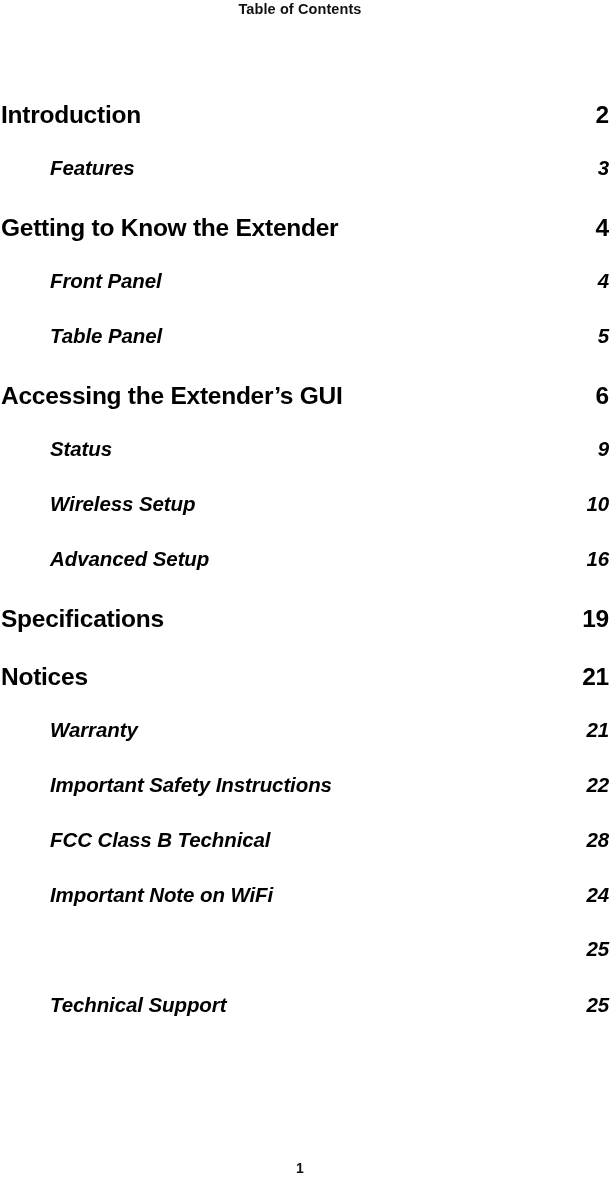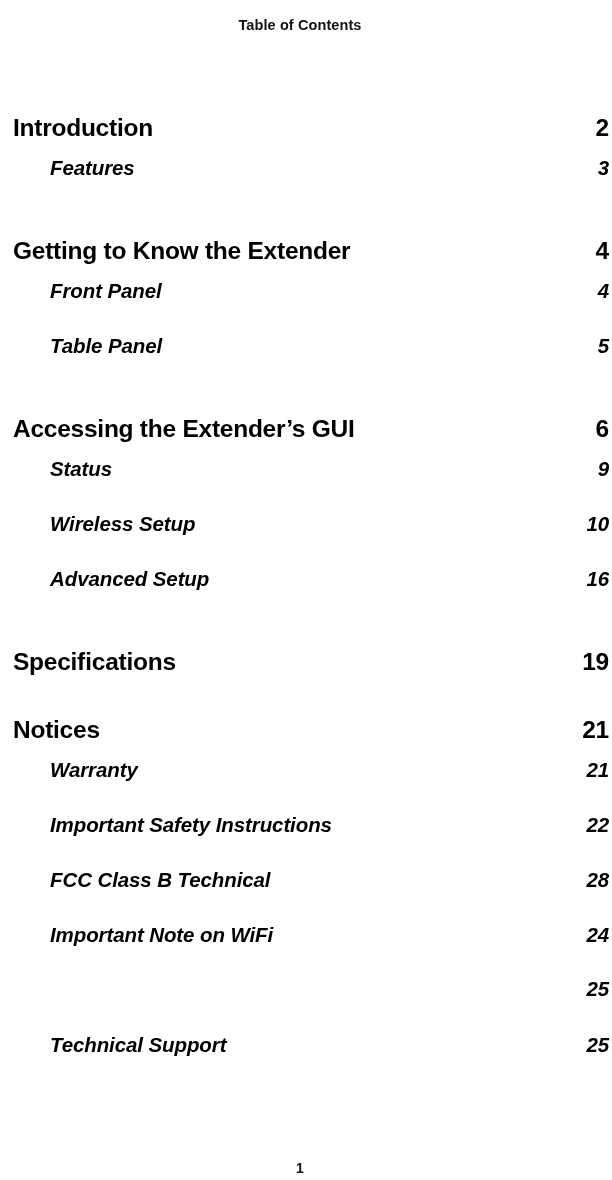--- a/index.html
+++ b/index.html
@@ -20,21 +20,21 @@
   .page {
     position: absolute;
     inset: 0;
     width: 612px;
     height: 1180px;
   }
 
   
   .running-header {
     position: absolute;
-    top: 16px;
+    top: 0px;
     left: 0;
     width: 600px;
     text-align: center;
     font-size: 14.5px;
     font-weight: bold;
     letter-spacing: 0.1px;
     line-height: 18px;
     color: #111111;
   }
 
@@ -64,26 +64,25 @@
 
   .toc-entry .pageno {
     white-space: nowrap;
     text-align: right;
     flex: 0 0 auto;
   }
 
   
   .lvl1 {
     height: 55px;
-    padding-left: 13px;
+    padding-left: 1px;
     padding-right: 3px;
     font-size: 24.5px;
     font-weight: bold;
     letter-spacing: -0.25px;
-    align-items: center;
   }
   .lvl1 .title { line-height: 30px; }
   .lvl1 .pageno {
     font-size: 24.5px;
     font-weight: bold;
     letter-spacing: -0.2px;
   }
 
   
   .lvl2 {
@@ -98,21 +97,21 @@
   .lvl2 .title { line-height: 26px; }
   .lvl2 .pageno {
     font-size: 20.5px;
     font-weight: bold;
     font-style: italic;
     letter-spacing: -0.1px;
   }
 
   
   .group-gap {
-    margin-top: 13px;
+    margin-top: 3px;
   }
 
   
   .page-footer {
     position: absolute;
     top: 1160px;
     left: 0;
     width: 600px;
     text-align: center;
     font-size: 14px;

